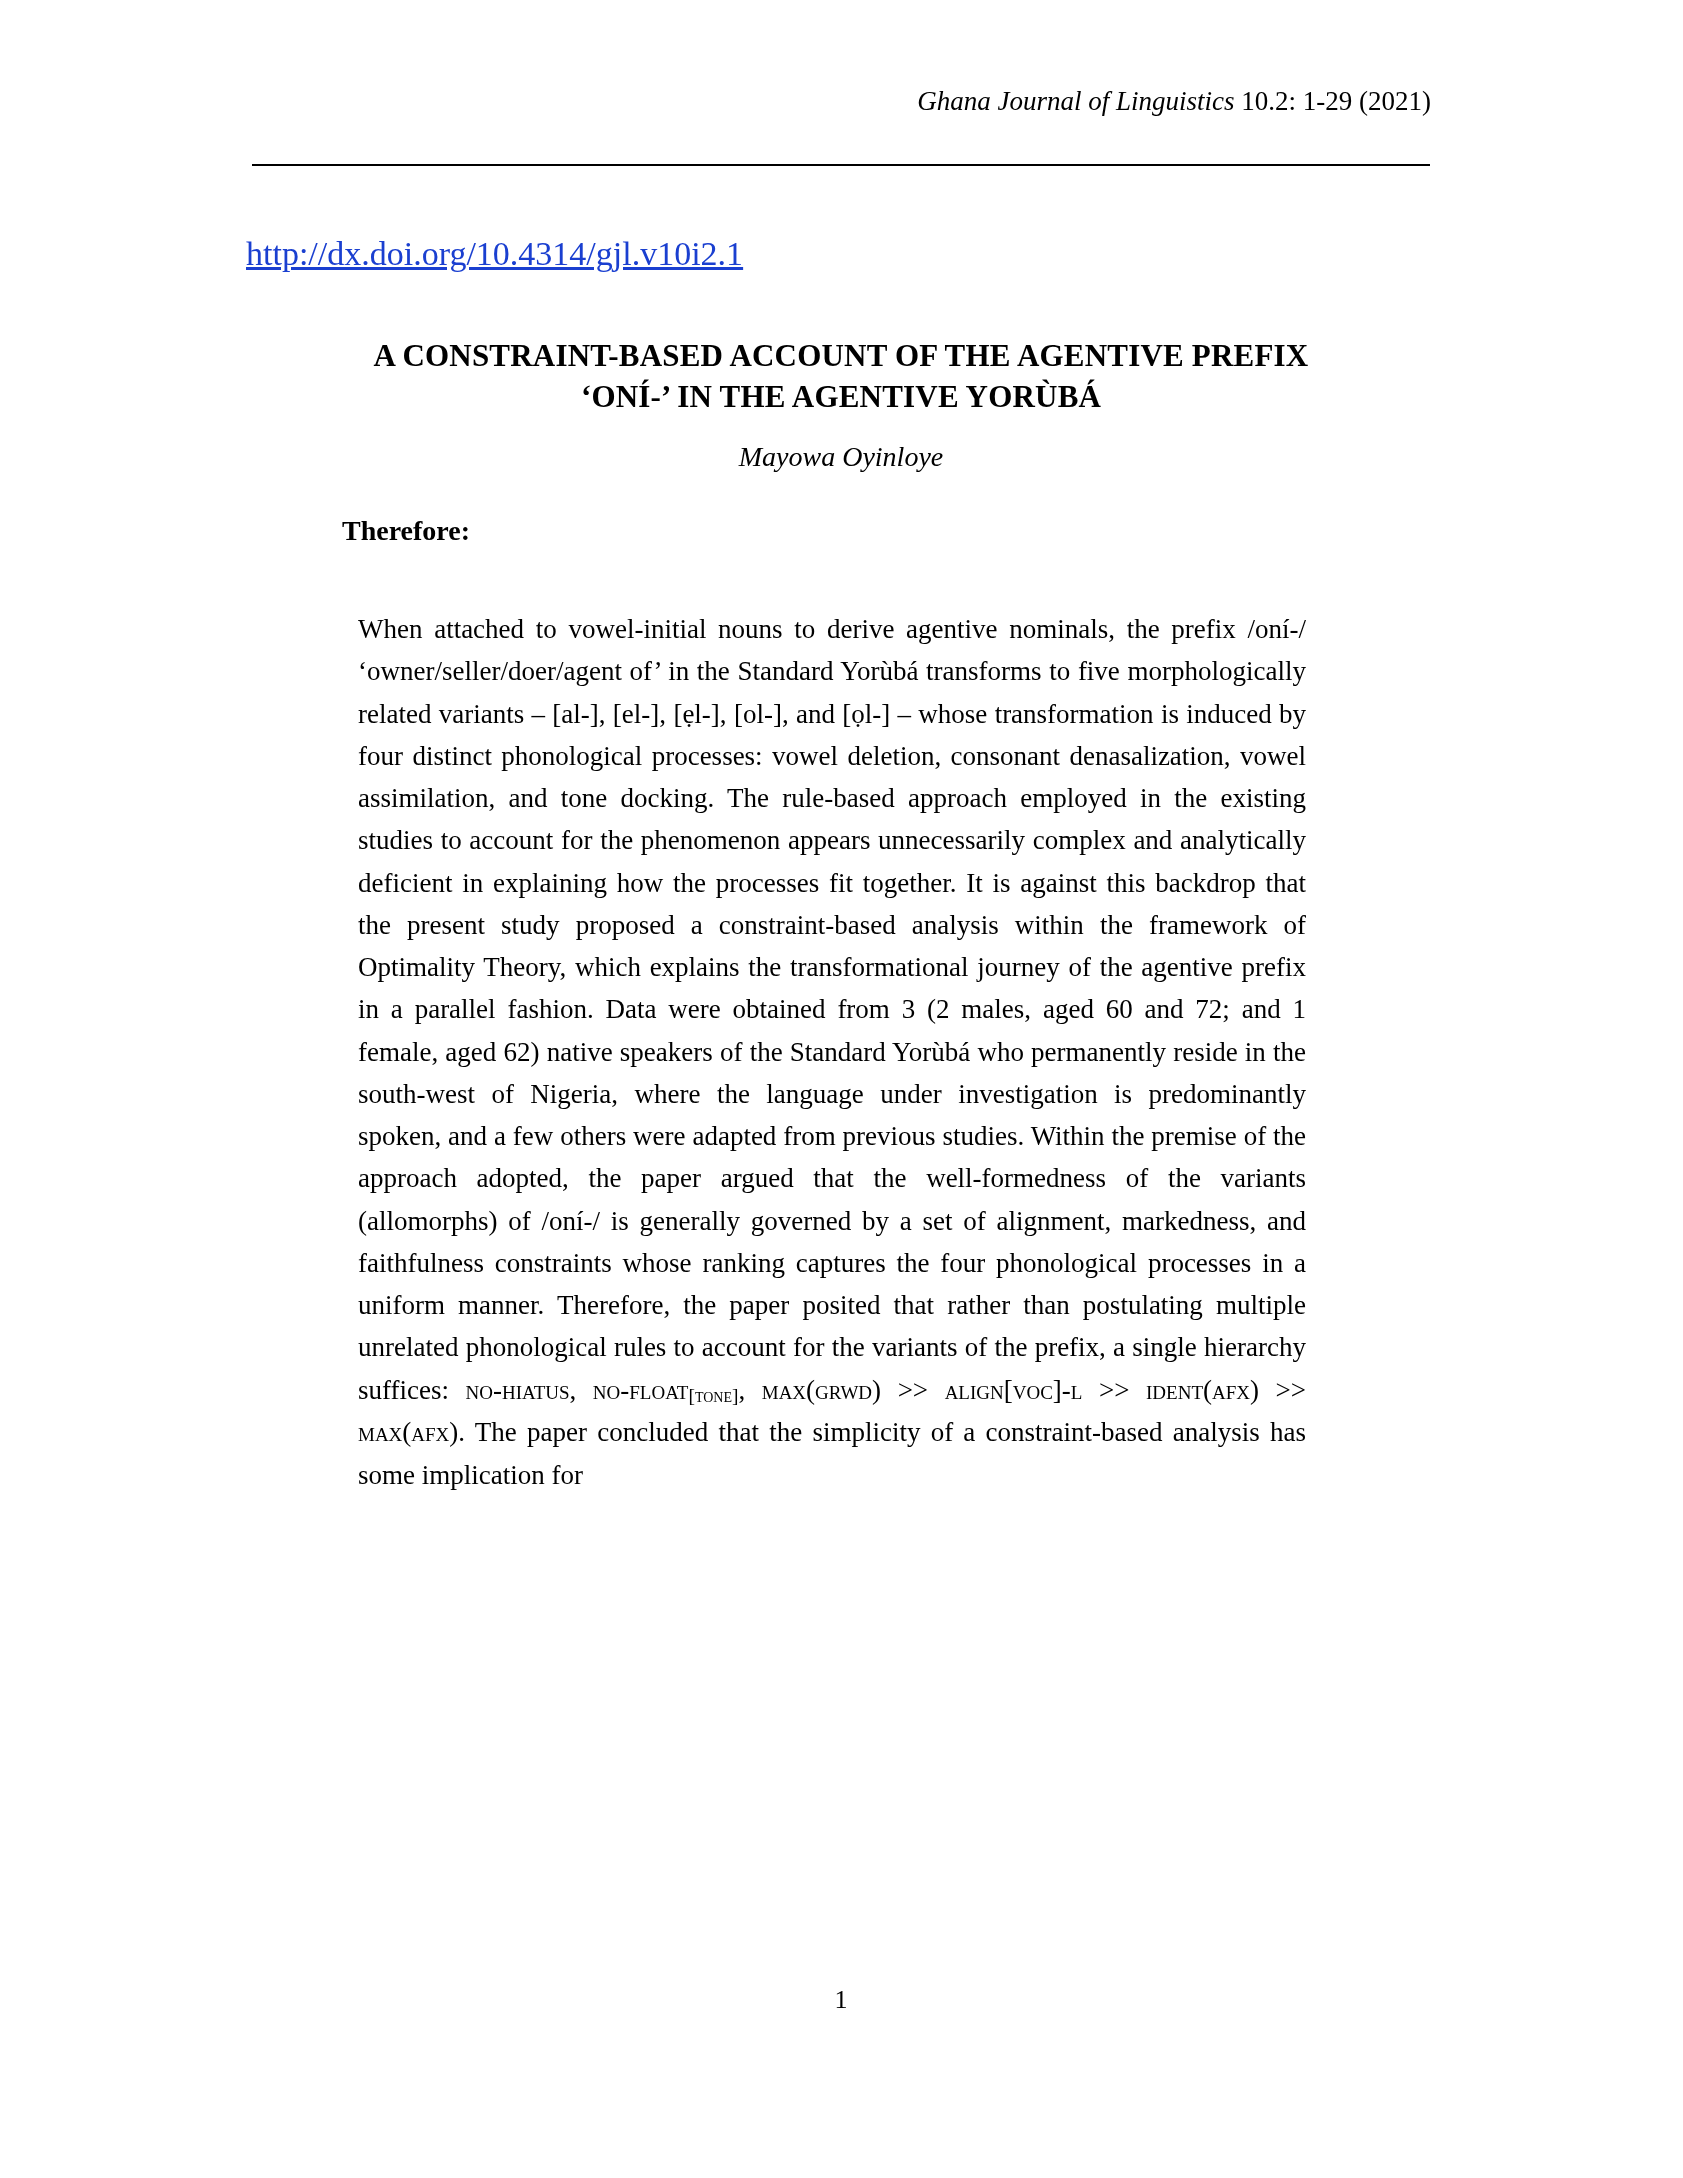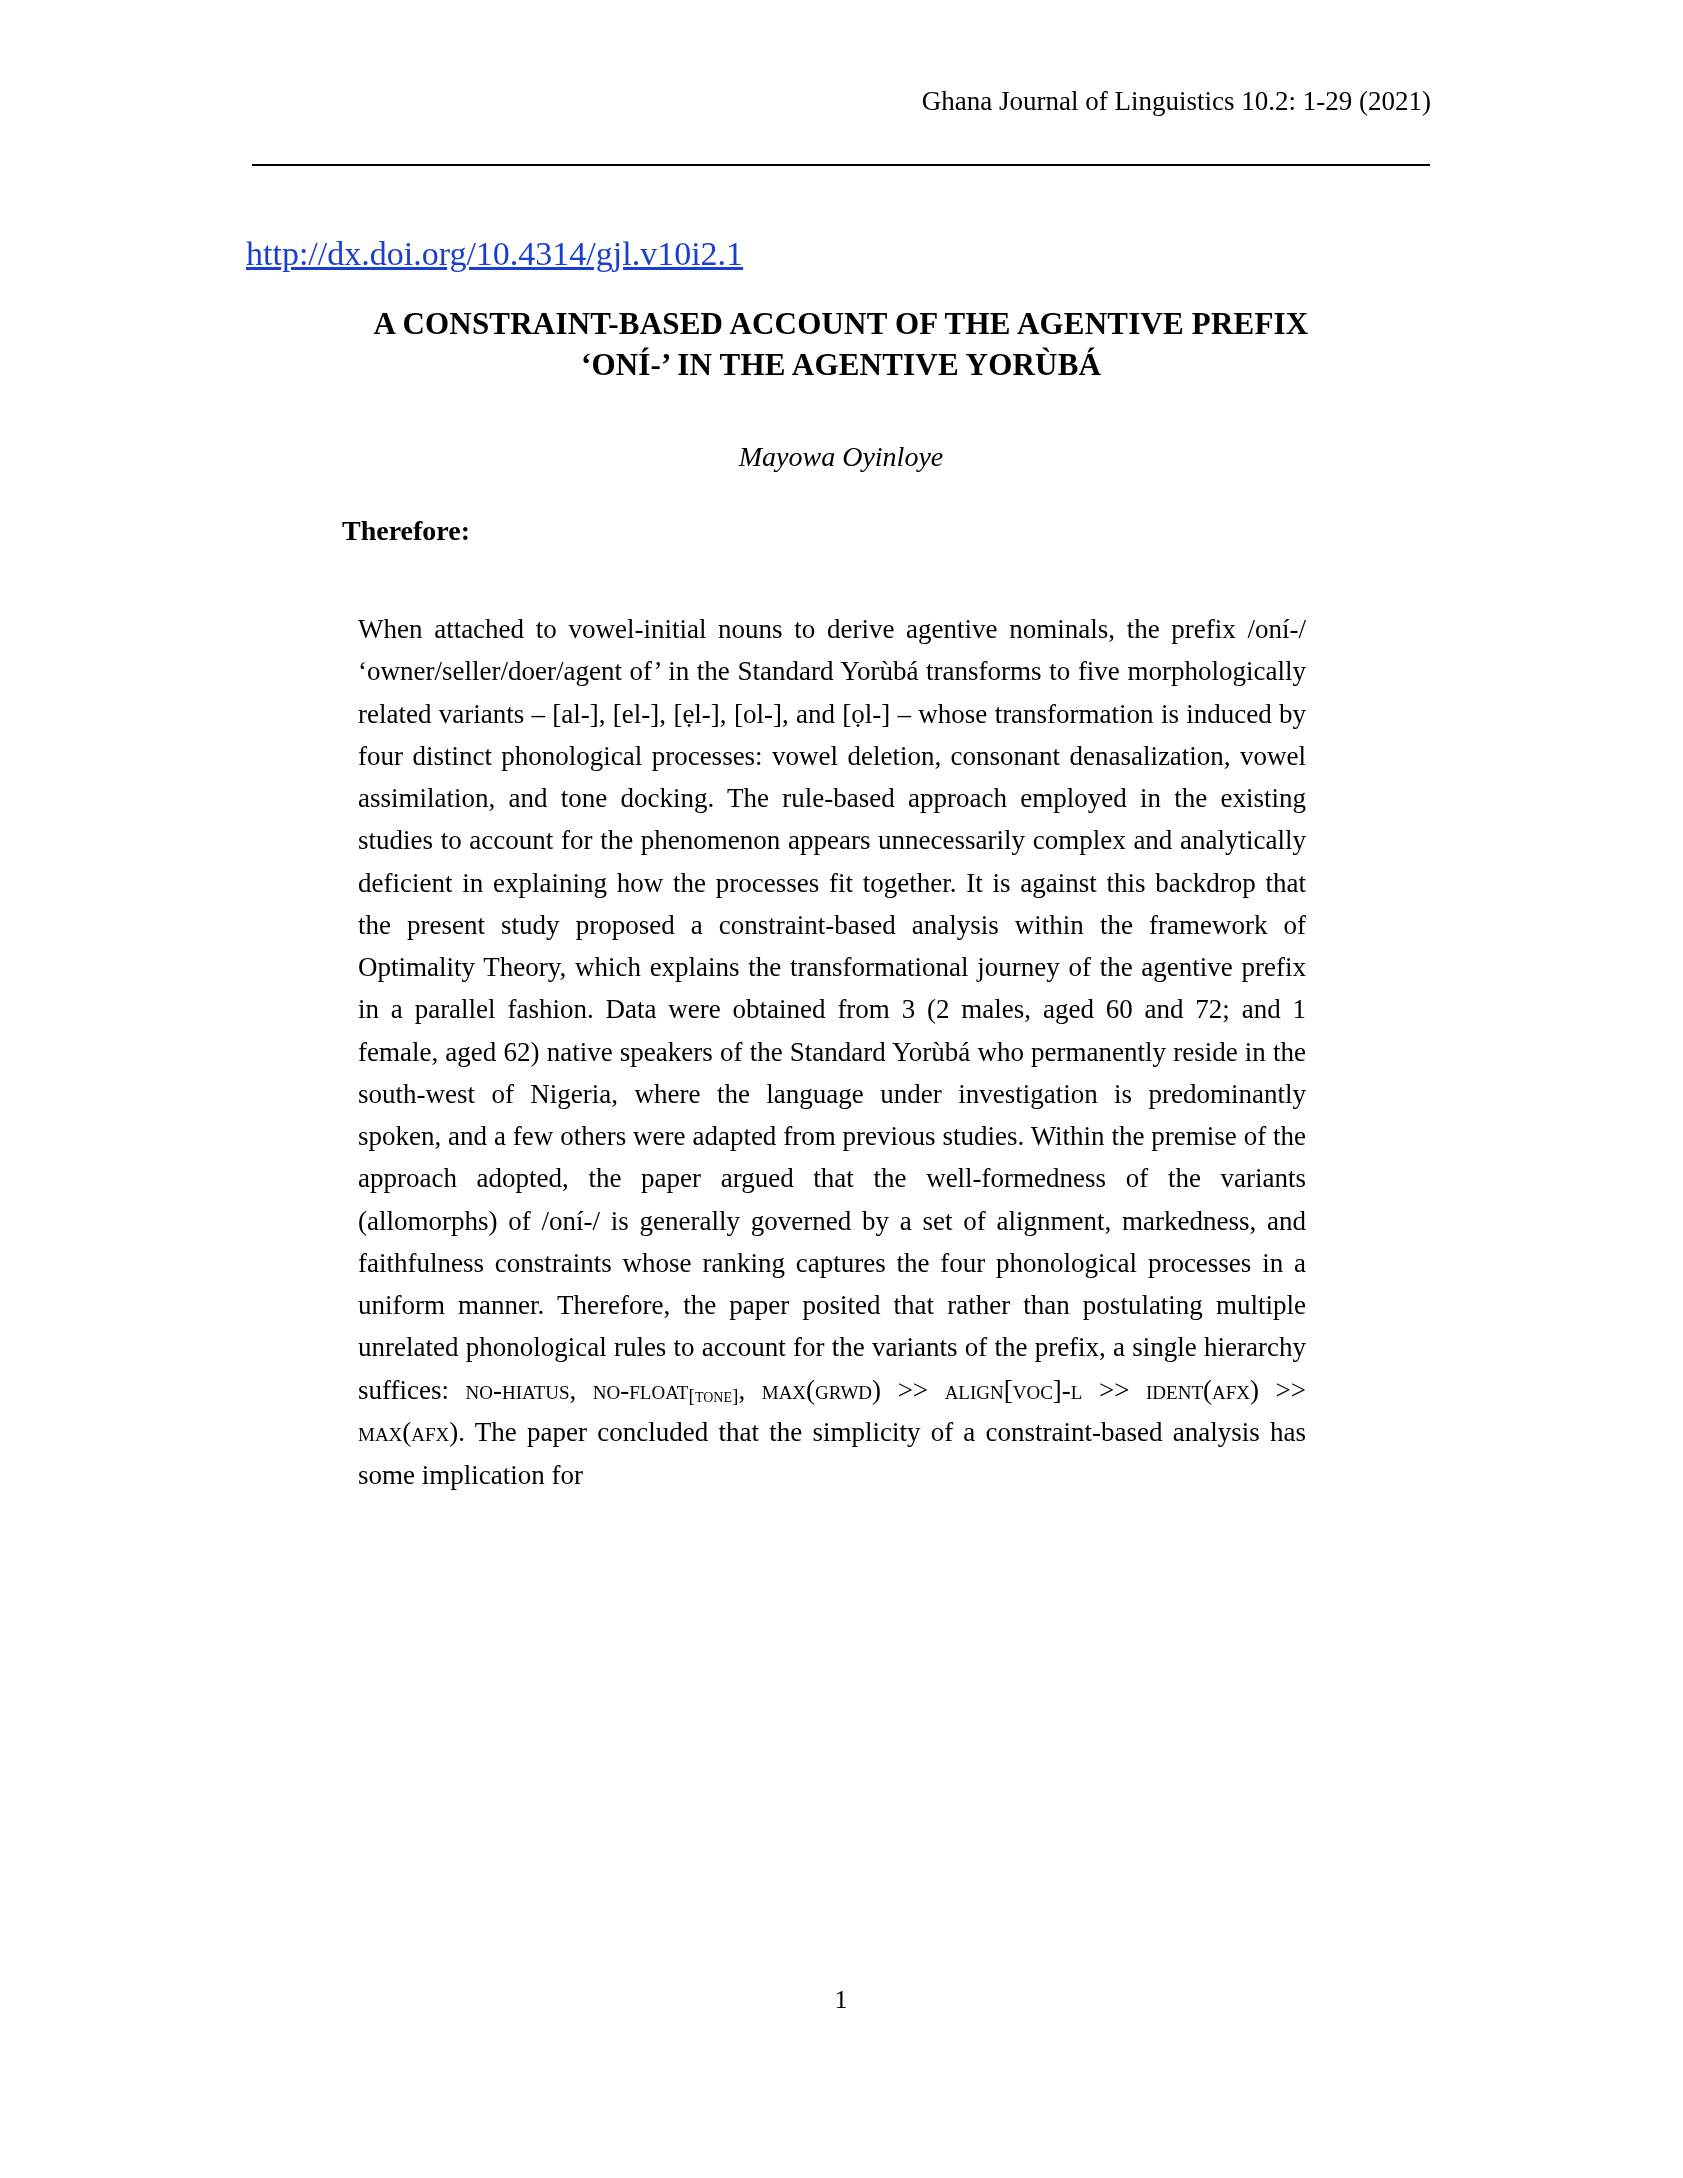--- a/index.html
+++ b/index.html
@@ -29,20 +29,21 @@
     position: absolute;
     left: 252px;
     right: 252px;
     top: 85px;
     text-align: right;
     font-size: 27px;
     line-height: 1.25;
     white-space: nowrap;
   }
   .running-head .journal-name {
+    font-style: italic;
     margin-top: 48px;
   }
   .running-head .issue-info {
     font-style: normal;
   }
 
   .head-rule {
     position: absolute;
     left: 252px;
     width: 1178px;
@@ -63,21 +64,21 @@
     color: #1a3fd0;
     text-decoration: underline;
     text-underline-offset: 2px;
   }
 
   
   .article-title {
     position: absolute;
     left: 252px;
     width: 1178px;
-    top: 303px;
+    top: 335px;
     text-align: center;
     font-weight: bold;
     font-size: 31px;
     line-height: 1.33;
     letter-spacing: 0.2px;
   }
 
   
   .author {
     position: absolute;

